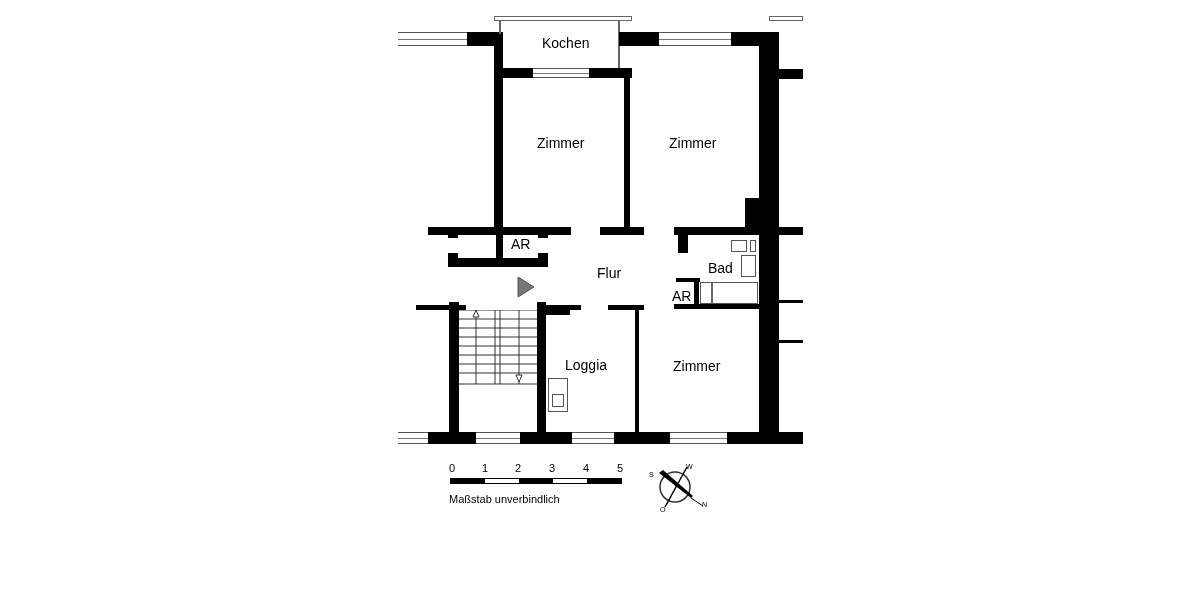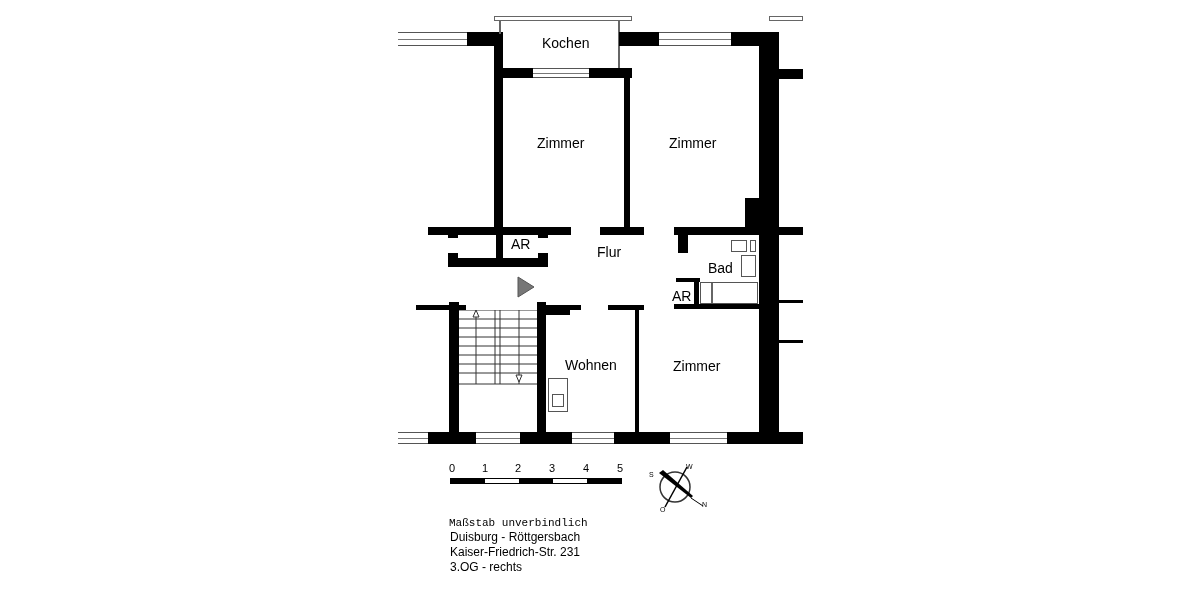--- a/index.html
+++ b/index.html
@@ -107,52 +107,47 @@
   <div class="w" style="left:520px;top:432px;width:52px;height:12px;"></div>
   <div class="win" style="left:572px;top:432px;width:42px;height:12px;"></div>
   <div class="w" style="left:614px;top:432px;width:56px;height:12px;"></div>
   <div class="win" style="left:670px;top:432px;width:57px;height:12px;"></div>
   <div class="w" style="left:727px;top:432px;width:76px;height:12px;"></div>
 
   <div class="label" style="left:542px;top:35px;">Kochen</div>
   <div class="label" style="left:537px;top:135px;">Zimmer</div>
   <div class="label" style="left:669px;top:135px;">Zimmer</div>
   <div class="label" style="left:511px;top:236px;">AR</div>
-  <div class="label" style="left:597px;top:244px;">Flur</div>
+  <div class="label" style="left:597px;top:265px;">Flur</div>
   <div class="label" style="left:708px;top:260px;">Bad</div>
   <div class="label" style="left:672px;top:288px;">AR</div>
-  <div class="label" style="left:565px;top:357px;">Wohnen</div>
+  <div class="label" style="left:565px;top:357px;">Loggia</div>
   <div class="label" style="left:673px;top:358px;">Zimmer</div>
 
   <div>
     <span class="scale-num" style="left:449px;">0</span>
     <span class="scale-num" style="left:482px;">1</span>
     <span class="scale-num" style="left:515px;">2</span>
     <span class="scale-num" style="left:549px;">3</span>
     <span class="scale-num" style="left:583px;">4</span>
     <span class="scale-num" style="left:617px;">5</span>
     <div style="position:absolute;left:450px;top:478px;width:172px;height:6px;border:1px solid #000;box-sizing:border-box;display:flex;">
       <div style="flex:1;background:#000;"></div>
         <div style="flex:1;background:#fff;"></div>
       <div style="flex:1;background:#000;"></div>
         <div style="flex:1;background:#fff;"></div>
       <div style="flex:1;background:#000;"></div>
     </div>
-    <span class="info" style="left:449px;top:516px;font-size:11px;font-family:Liberation Mono, monospace;">Maßstab unverbindlich</span>
+    <span class="info" style="left:449px;top:492px;font-size:11px;">Maßstab unverbindlich</span>
   </div>
 
   <svg style="position:absolute;left:645px;top:460px;" width="70" height="55" viewBox="0 0 70 55">
     <circle cx="30" cy="27" r="15" fill="none" stroke="#333" stroke-width="1.5"></circle>
     <line x1="42" y1="7" x2="20" y2="47" stroke="#000" stroke-width="1.5"></line>
     <polygon points="14,13 46,38 48,36 18,10" fill="#000"></polygon>
     <line x1="46" y1="38" x2="58" y2="46" stroke="#000" stroke-width="1"></line>
   </svg>
   <span class="info" style="left:649px;top:467px;font-size:7px;">S</span>
   <span class="info" style="left:686px;top:459px;font-size:7px;">W</span>
   <span class="info" style="left:660px;top:502px;font-size:7px;">O</span>
   <span class="info" style="left:702px;top:497px;font-size:7px;">N</span>
 
-  <div class="info" style="left:450px;top:530px;">
-    <div>Duisburg - Röttgersbach</div>
-    <div>Kaiser-Friedrich-Str. 231</div>
-    <div>3.OG - rechts</div>
-  </div>
 </div>
 
 </body></html>

